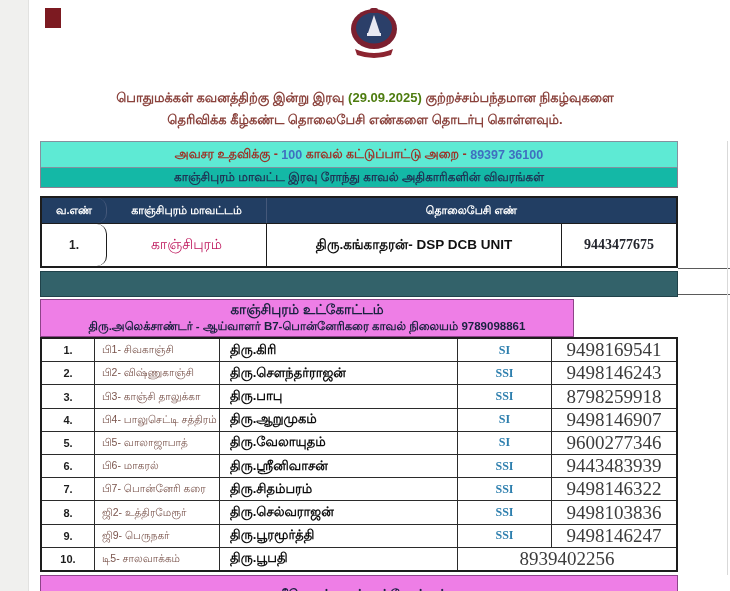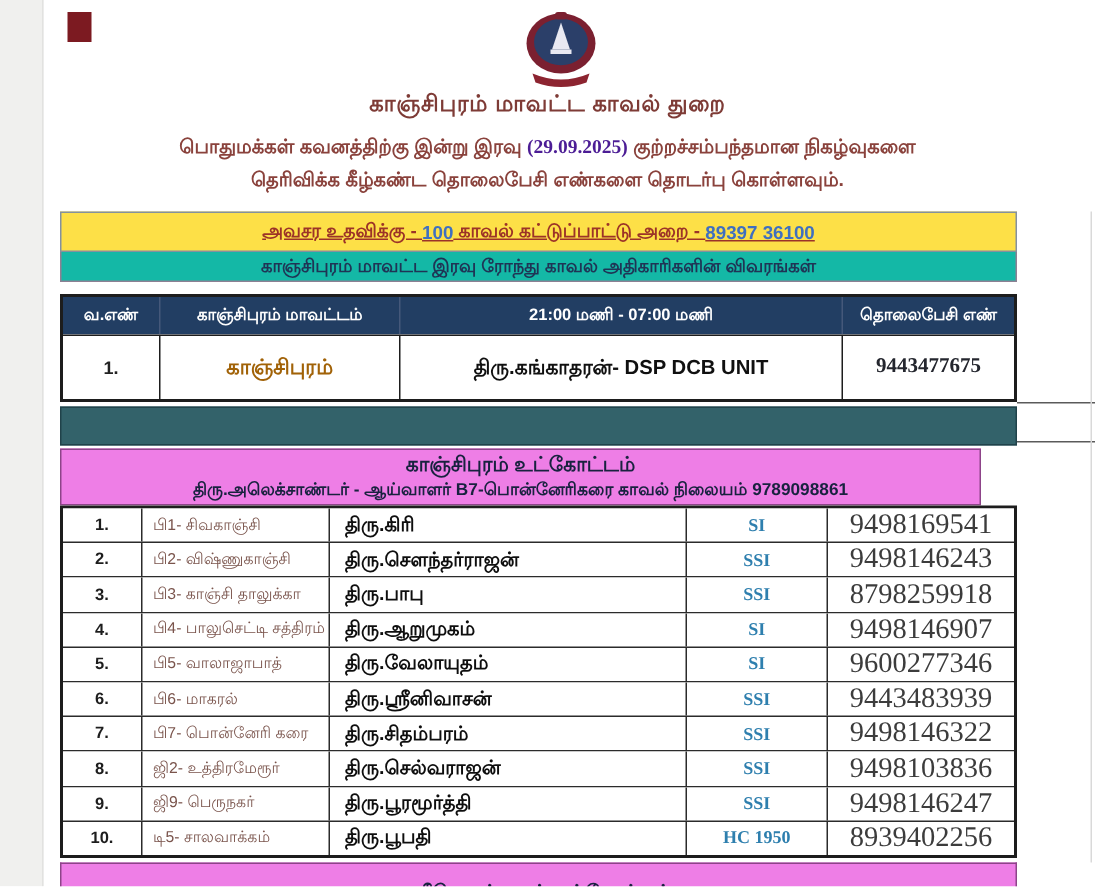--- a/index.html
+++ b/index.html
@@ -5,44 +5,44 @@
   html,body{margin:0;padding:0;background:#ffffff;}
   .screen{position:relative;width:730px;height:591px;background:#ffffff;overflow:hidden;
           font-family:"Liberation Sans",sans-serif;}
   .left-strip{position:absolute;left:0;top:0;width:28px;height:591px;background:#f0f0ee;border-right:1px solid #e2e2e0;}
   .red-marker{position:absolute;left:45px;top:8px;width:16px;height:20px;background:#7c1a21;}
   .emblem{position:absolute;left:341px;top:4px;width:66px;height:56px;}
   .doc-title{position:absolute;left:40px;top:61px;width:650px;text-align:center;
              font-size:15px;font-weight:bold;color:#7e3b36;letter-spacing:.5px;}
   .notice{position:absolute;left:40px;top:87px;width:650px;text-align:center;
           font-size:13px;font-weight:bold;color:#8a423c;line-height:22px;}
-  .notice .date{color:#4c1d95;font-family:Liberation Serif, serif;}
+  .notice .date{color:#4d7c0f;}
   .band{position:absolute;left:40px;width:638px;box-sizing:border-box;text-align:center;font-weight:bold;
         display:flex;align-items:center;justify-content:center;}
-  .band-blue{top:141px;height:27px;background:#fde047;border:1px solid #84919f;color:#9c3328;font-size:12.5px;text-decoration:underline;}
+  .band-blue{top:141px;height:27px;background:#5eead4;border:1px solid #84919f;color:#9c3328;font-size:12.5px;}
   .band-blue .num{color:#3f6fc0;white-space:pre;}
   .band-blue .t{white-space:pre;}
   .band-pinklight{top:168px;height:20px;background:#14b8a6;border:1px solid #8d8093;border-top:none;
                   color:#1f3455;font-size:12px;}
   .dtable{position:absolute;left:40px;top:196px;width:638px;height:72px;box-sizing:border-box;
           border:2px solid #1d1d1d;display:flex;flex-direction:column;background:#fff;}
   .dt-header{display:flex;height:25px;background:#223e63;color:#ffffff;font-size:11px;font-weight:bold;}
   .dt-header .cell{border-right:1px solid #45587a;}
   .dt-header .cell:last-child{border-right:none;}
   .dt-row{display:flex;flex:1;background:#ffffff;border-top:1px solid #1d1d1d;}
   .dt-row .cell{border-right:1px solid #1d1d1d;}
   .dt-row .cell:last-child{border-right:none;}
   .cell{display:flex;align-items:center;justify-content:center;box-sizing:border-box;}
-  .w1{width:65px;} .w2{width:160px;} .w3{width:295px;} .w4{flex:1;}
+  .w1{width:65px;border-radius:10px;} .w2{width:160px;} .w3{width:295px;} .w4{flex:1;}
   .dt-sno{font-weight:bold;font-size:12px;color:#222;}
-  .dt-district{font-weight:bold;font-size:14px;color:#a16207;}
+  .dt-district{font-weight:normal;font-size:14px;color:#be185d;}
   .dt-officer{font-weight:bold;font-size:13.5px;color:#101010;}
   .dt-phone{font-family:"Liberation Serif",serif;font-weight:bold;font-size:14px;color:#24262e;}
   .band-teal{top:271px;height:26px;background:#33626a;border:1px solid #20424a;}
-  .section-pink{position:absolute;left:40px;top:299px;width:614px;height:38px;box-sizing:border-box;
+  .section-pink{position:absolute;left:40px;top:299px;width:534px;height:38px;box-sizing:border-box;
                 background:#ee7ee6;border:1px solid #8d4489;color:#18223f;text-align:center;}
   .sp-title{font-size:13.5px;font-weight:bold;margin-top:2px;}
   .sp-line{font-size:11.5px;font-weight:bold;margin-top:1px;}
   .stable{position:absolute;left:40px;top:337px;width:638px;height:235px;box-sizing:border-box;
           border:2px solid #1d1d1d;display:flex;flex-direction:column;background:#fff;}
   .st-row{display:flex;flex:1;border-bottom:1px solid #2b2b2b;background:#fff;}
   .st-row:last-child{border-bottom:none;}
   .st-row .cell{border-right:1px solid #2b2b2b;}
   .st-row .cell:last-child{border-right:none;}
   .c-sno{width:53px;font-weight:bold;font-size:11px;color:#1d1d1d;}
@@ -68,41 +68,39 @@
 
   <svg class="emblem" viewBox="0 0 66 56">
     <ellipse cx="33" cy="25" rx="23" ry="20" fill="#7b2030"></ellipse>
     <ellipse cx="33" cy="24" rx="18" ry="15.5" fill="#2b3f69"></ellipse>
     <polygon points="33,11 27,29 39,29" fill="#e9e9f2"></polygon>
     <rect x="26" y="29" width="14" height="3" fill="#e9e9f2"></rect>
     <rect x="29" y="4" width="8" height="5" rx="2" fill="#7b2030"></rect>
     <path d="M14 45 Q33 53 52 45 L50 51 Q33 57 16 51 Z" fill="#8c2430"></path>
   </svg>
 
-  <div class="doc-title">காஞ்சிபுரம் மாவட்ட காவல் துறை</div>
 
   <div class="notice">
     <span>பொதுமக்கள் கவனத்திற்கு இன்று இரவு </span><span class="date">(29.09.2025)</span><span> குற்றச்சம்பந்தமான நிகழ்வுகளை</span><br>
     <span>தெரிவிக்க கீழ்கண்ட தொலைபேசி எண்களை தொடர்பு கொள்ளவும்.</span>
   </div>
 
   <div class="band band-blue">
     <span class="t">அவசர உதவிக்கு - </span>
       <span class="num">100</span>
       <span class="t"> காவல் கட்டுப்பாட்டு அறை - </span>
       <span class="num">89397 36100</span>
   </div>
 
   <div class="band band-pinklight">காஞ்சிபுரம் மாவட்ட இரவு ரோந்து காவல் அதிகாரிகளின் விவரங்கள்</div>
 
   <div class="dtable">
     <div class="dt-header">
       <div class="cell w1">வ.எண்</div>
       <div class="cell w2">காஞ்சிபுரம் மாவட்டம்</div>
-      <div class="cell w3">21:00 மணி - 07:00 மணி</div>
       <div class="cell w4">தொலைபேசி எண்</div>
     </div>
     <div class="dt-row">
       <div class="cell w1 dt-sno">1.</div>
       <div class="cell w2 dt-district">காஞ்சிபுரம்</div>
       <div class="cell w3 dt-officer">திரு.கங்காதரன்- DSP DCB UNIT</div>
       <div class="cell w4 dt-phone">9443477675</div>
     </div>
   </div>
 
@@ -168,21 +166,20 @@
         </div><div class="st-row">
           <div class="cell c-sno">9.</div>
           <div class="cell c-station">ஜி9- பெருநகர்</div>
           <div class="cell c-officer">திரு.பூரமூர்த்தி</div>
           <div class="cell c-rank">SSI</div>
           <div class="cell c-phone">9498146247</div>
         </div><div class="st-row">
           <div class="cell c-sno">10.</div>
           <div class="cell c-station">டி5- சாலவாக்கம்</div>
           <div class="cell c-officer">திரு.பூபதி</div>
-          <div class="cell c-rank">HC 1950</div>
           <div class="cell c-phone">8939402256</div>
         </div></div>
   </div>
 
   <div class="band-footer">
     <span>ஸ்ரீபெரும்புதூர் உட்கோட்டம்</span>
   </div>
 </div>
 
 </body></html>

